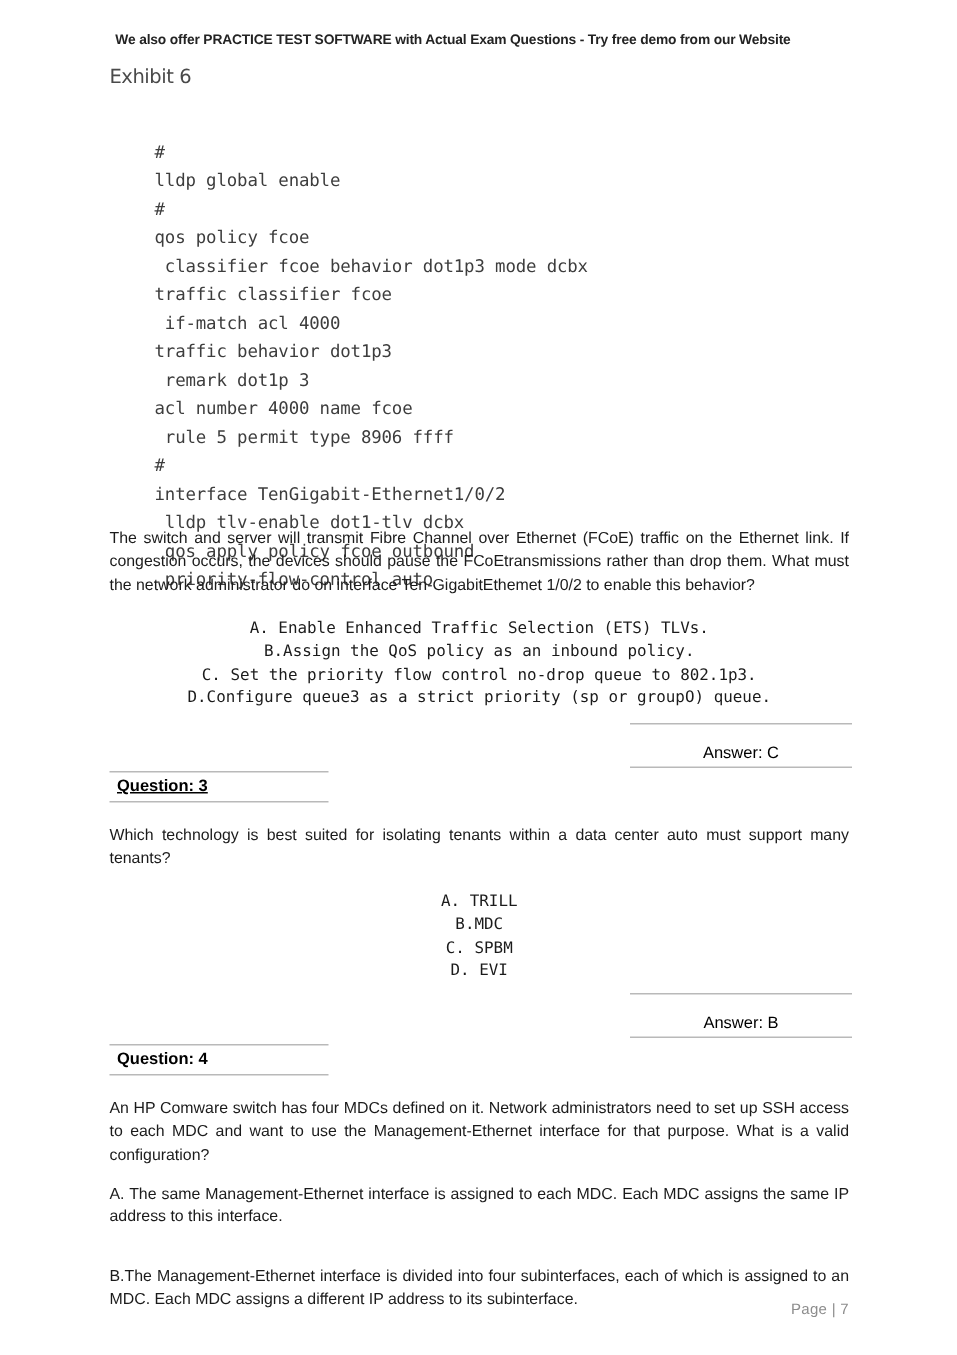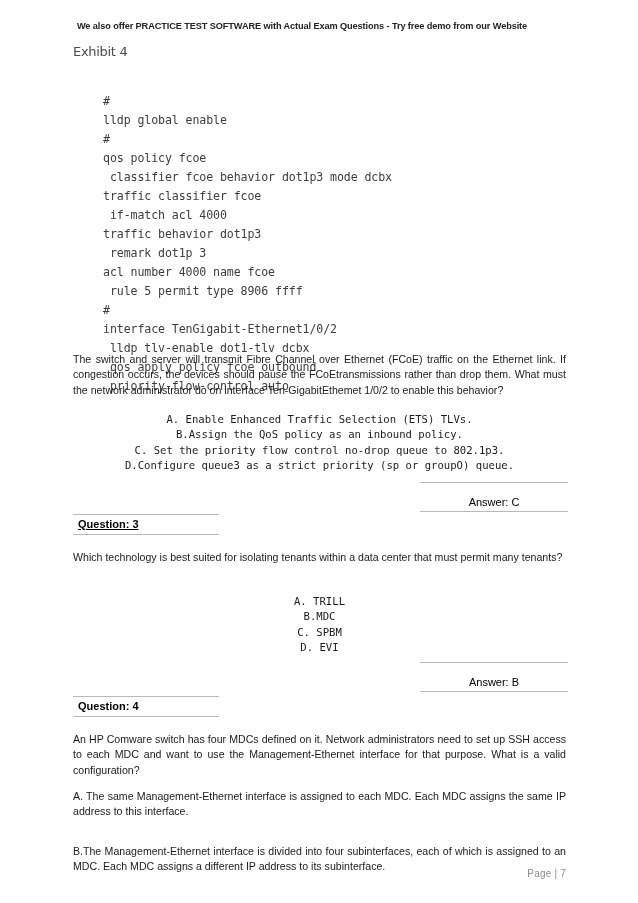--- a/index.html
+++ b/index.html
@@ -122,21 +122,21 @@
     letter-spacing: 0.2px;
   }
 </style>
 </head>
 <body>
 
 <div class="page">
 
   <div class="promo">We also offer PRACTICE TEST SOFTWARE with Actual Exam Questions - Try free demo from our Website</div>
 
-  <div class="exhibit">Exhibit 4</div>
+  <div class="exhibit">Exhibit 6</div>
 
   <pre class="code-block">#
 lldp global enable
 #
 qos policy fcoe
  classifier fcoe behavior dot1p3 mode dcbx
 traffic classifier fcoe
  if-match acl 4000
 traffic behavior dot1p3
  remark dot1p 3
@@ -152,21 +152,21 @@
 
   <pre class="opts" style="top: 412px; margin:0;">A. Enable Enhanced Traffic Selection (ETS) TLVs.
 B.Assign the QoS policy as an inbound policy.
 C. Set the priority flow control no-drop queue to 802.1p3.
 D.Configure queue3 as a strict priority (sp or groupO) queue.</pre>
 
   <div class="answer-box" style="top: 482px;">Answer: C</div>
 
   <div class="question-head" style="top: 514px; text-decoration: underline;">Question: 3</div>
 
-  <div class="para" style="top: 550px;">Which technology is best suited for isolating tenants within a data center that must permit many tenants?</div>
+  <div class="para" style="top: 550px;">Which technology is best suited for isolating tenants within a data center auto must support many tenants?</div>
 
   <pre class="opts" style="top: 594px; margin:0;">A. TRILL
 B.MDC
 C. SPBM
 D. EVI</pre>
 
   <div class="answer-box" style="top: 662px;">Answer: B</div>
 
   <div class="question-head" style="top: 696px;">Question: 4</div>
 

